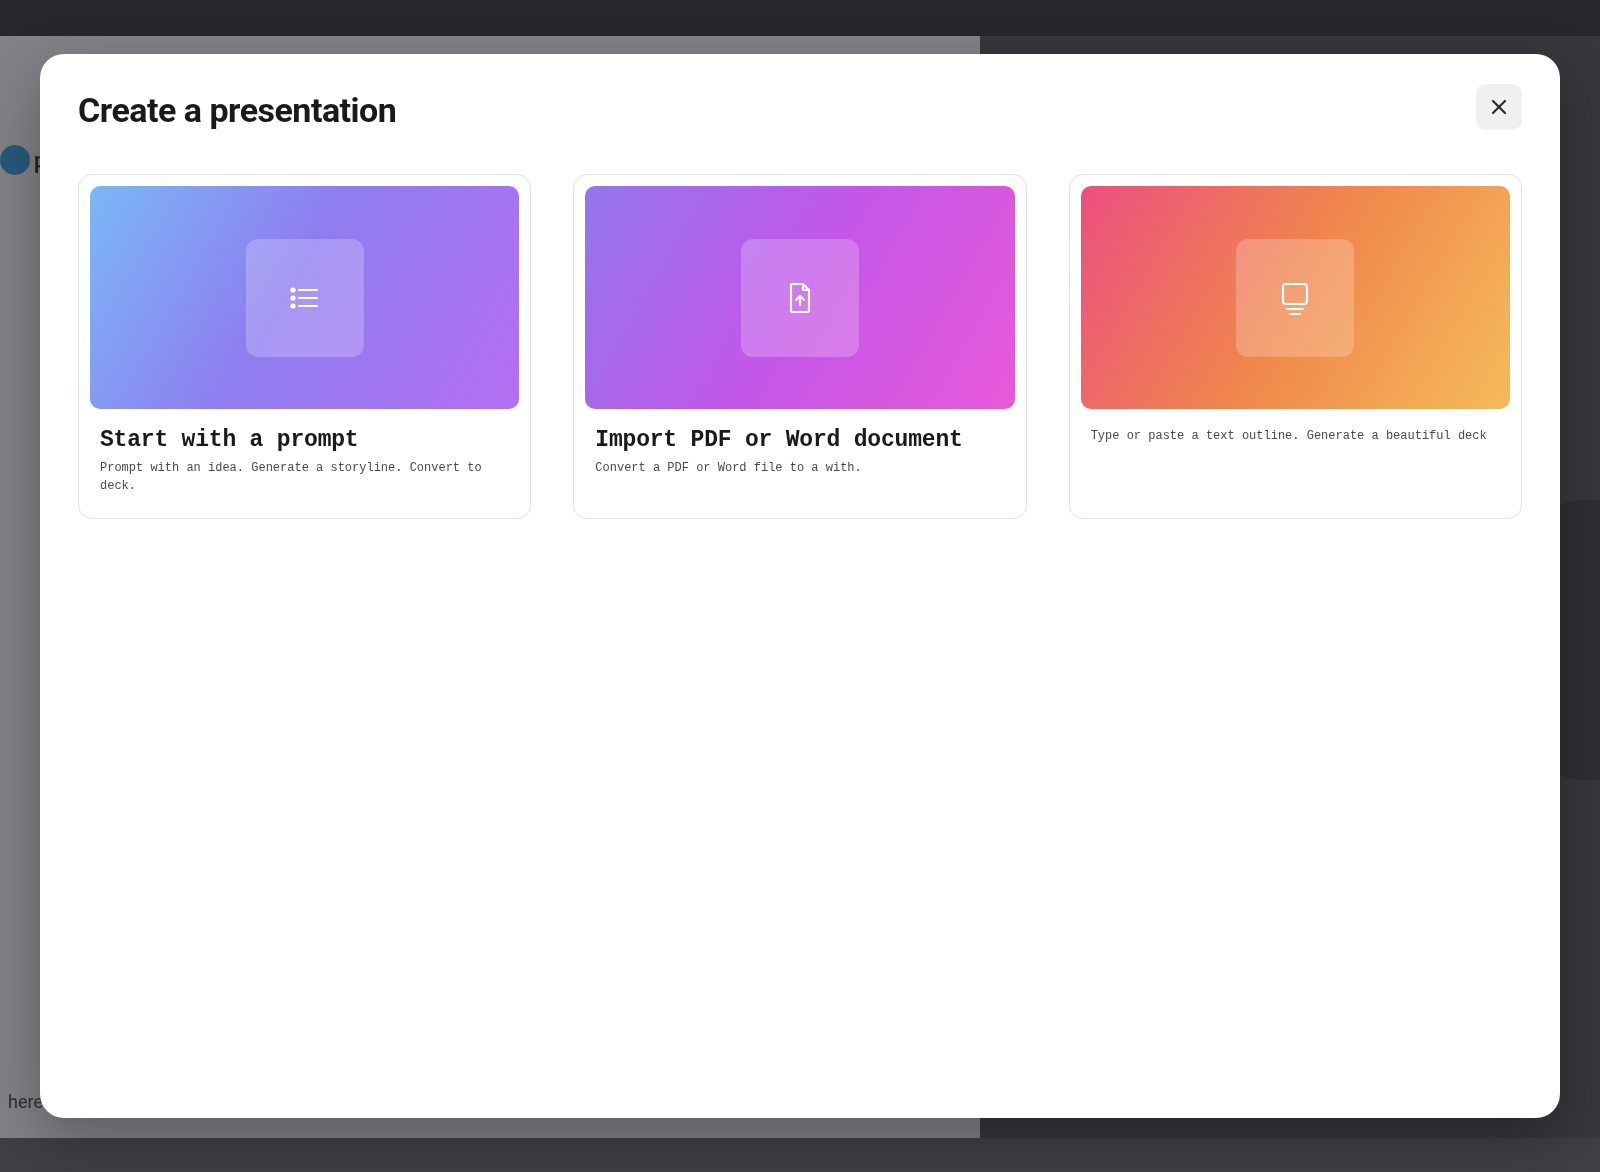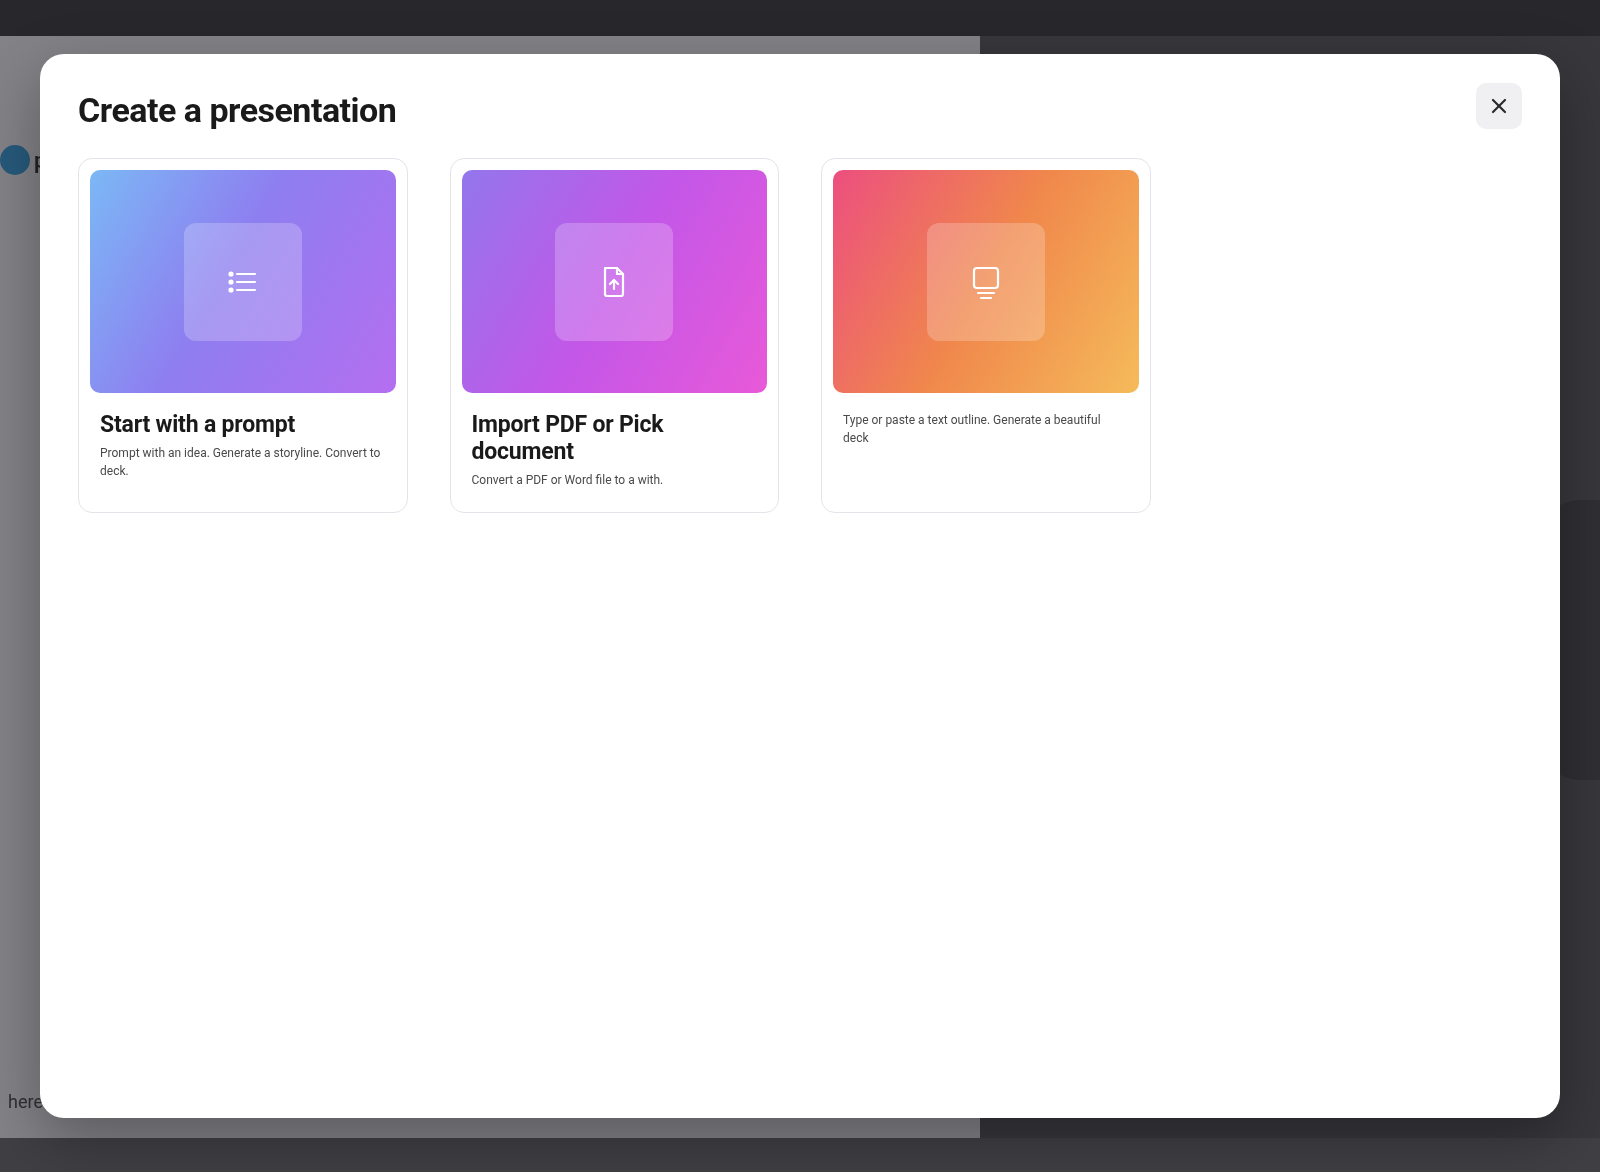--- a/index.html
+++ b/index.html
@@ -104,22 +104,22 @@
       bottom: 54px;
       background: #ffffff;
       border-radius: 24px;
       padding: 36px 38px;
       box-shadow: 0 20px 60px rgba(0,0,0,0.3);
     }
     
     .modal-header {
       display: flex;
       justify-content: space-between;
-      align-items: center;
-      margin-bottom: 28px;
+      align-items: flex-end;
+      margin-bottom: 44px;
     }
     
     .modal-title {
       font-size: 34px;
       font-weight: 700;
       color: #1a1a1a;
       letter-spacing: -0.5px;
     }
     
     .close-btn {
@@ -132,22 +132,23 @@
       align-items: center;
       justify-content: center;
       cursor: pointer;
       color: #2a2a2a;
       font-size: 22px;
       margin-top: -8px;
     }
     
     .cards-grid {
       display: grid;
-      grid-template-columns: repeat(4, 1fr);
+      grid-template-columns: repeat(3, 1fr);
       gap: 42px;
+      font-family: Liberation Mono, monospace;
     }
     
     .card {
       border: 1px solid #e2e4e9;
       border-radius: 14px;
       padding: 11px;
       cursor: pointer;
       transition: box-shadow 0.15s;
       background: #fff;
     }
@@ -271,21 +272,21 @@
         <div class="icon-box">
           <svg viewBox="0 0 44 44">
             <path d="M 13 8 L 25 8 L 31 14 L 31 34 Q 31 36 29 36 L 15 36 Q 13 36 13 34 L 13 10 Q 13 8 15 8 Z"></path>
             <path d="M 25 8 L 25 14 L 31 14"></path>
             <line x1="22" y1="29" x2="22" y2="20"></line>
             <polyline points="18,24 22,20 26,24"></polyline>
           </svg>
         </div>
       </div>
       <div class="card-body">
-        <div class="card-title">Import PDF or Pick document</div>
+        <div class="card-title">Import PDF or Word document</div>
         <div class="card-desc">Convert a PDF or Word file to a with.</div>
       </div>
     </div>
 
 
     <div class="card">
       <div class="card-image card-image-4">
         <div class="icon-box">
           <svg viewBox="0 0 44 44">
             <rect x="10" y="8" width="24" height="20" rx="3"></rect>

